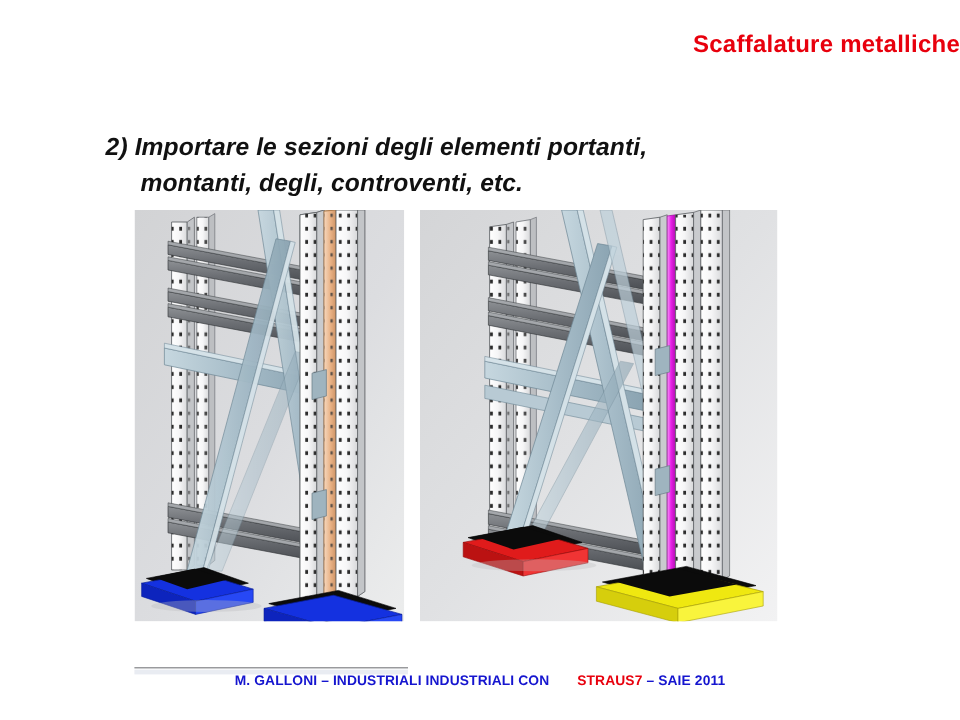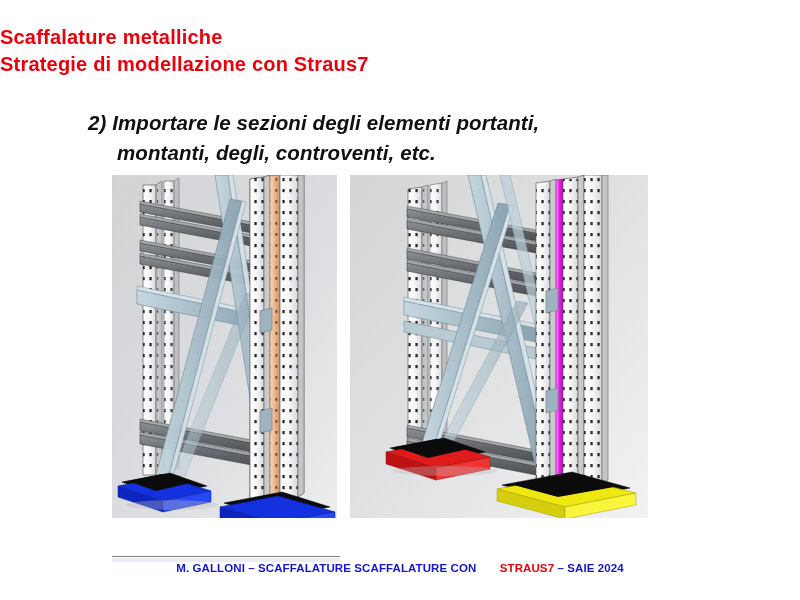--- a/index.html
+++ b/index.html
@@ -6,21 +6,21 @@
   body{
     width:800px;height:600px;background:#ffffff;
     font-family:"Liberation Sans", sans-serif;
     overflow:hidden;position:relative;
   }
   .slide{position:absolute;inset:0;background:#fff;}
 
   
   .title-block{
     position:absolute;left:0;right:0;top:24px;
-    text-align:left;
+    text-align:right;
   }
   .title-line{
     color:#e8000d;
     font-weight:bold;
     font-size:20px;
     line-height:27px;
     letter-spacing:.2px;
     white-space:nowrap;
   }
 
@@ -63,21 +63,20 @@
   .f-blue{color:#1515cf;}
   .f-red{color:#e8000d;margin-left:20px;}
 </style>
 </head>
 <body>
 
 <div class="slide">
 
   <div class="title-block">
     <div class="title-line">Scaffalature metalliche</div>
-    <div class="title-line">Strategie di modellazione con Straus7</div>
   </div>
 
   <div class="bullet">
     <span class="l1">2) Importare le sezioni degli elementi portanti,</span>
     <span class="l2">montanti, degli, controventi, etc.</span>
   </div>
 
   <div class="panel" id="panel-left">
     <svg viewBox="0 0 225 343" preserveAspectRatio="none">
       <defs>
@@ -339,16 +338,16 @@
           <polygon points="160,309 216,299 264,312 208,322" fill="#0b0b0b"></polygon>
         </g>
 
         <ellipse cx="95" cy="296" rx="52" ry="5" fill="#bcbdc0" opacity="0.33"></ellipse>
       </g>
     </svg>
   </div>
 
   <div class="footer-rule"></div>
   <div class="footer-text">
-    <span class="f-blue">M. GALLONI – SCAFFALATURE SCAFFALATURE  CON  </span><span class="f-red">STRAUS7</span><span class="f-blue"> – SAIE 2024</span>
+    <span class="f-blue">M. GALLONI – INDUSTRIALI INDUSTRIALI  CON  </span><span class="f-red">STRAUS7</span><span class="f-blue"> – SAIE 2011</span>
   </div>
 
 </div>
 
 </body></html>

